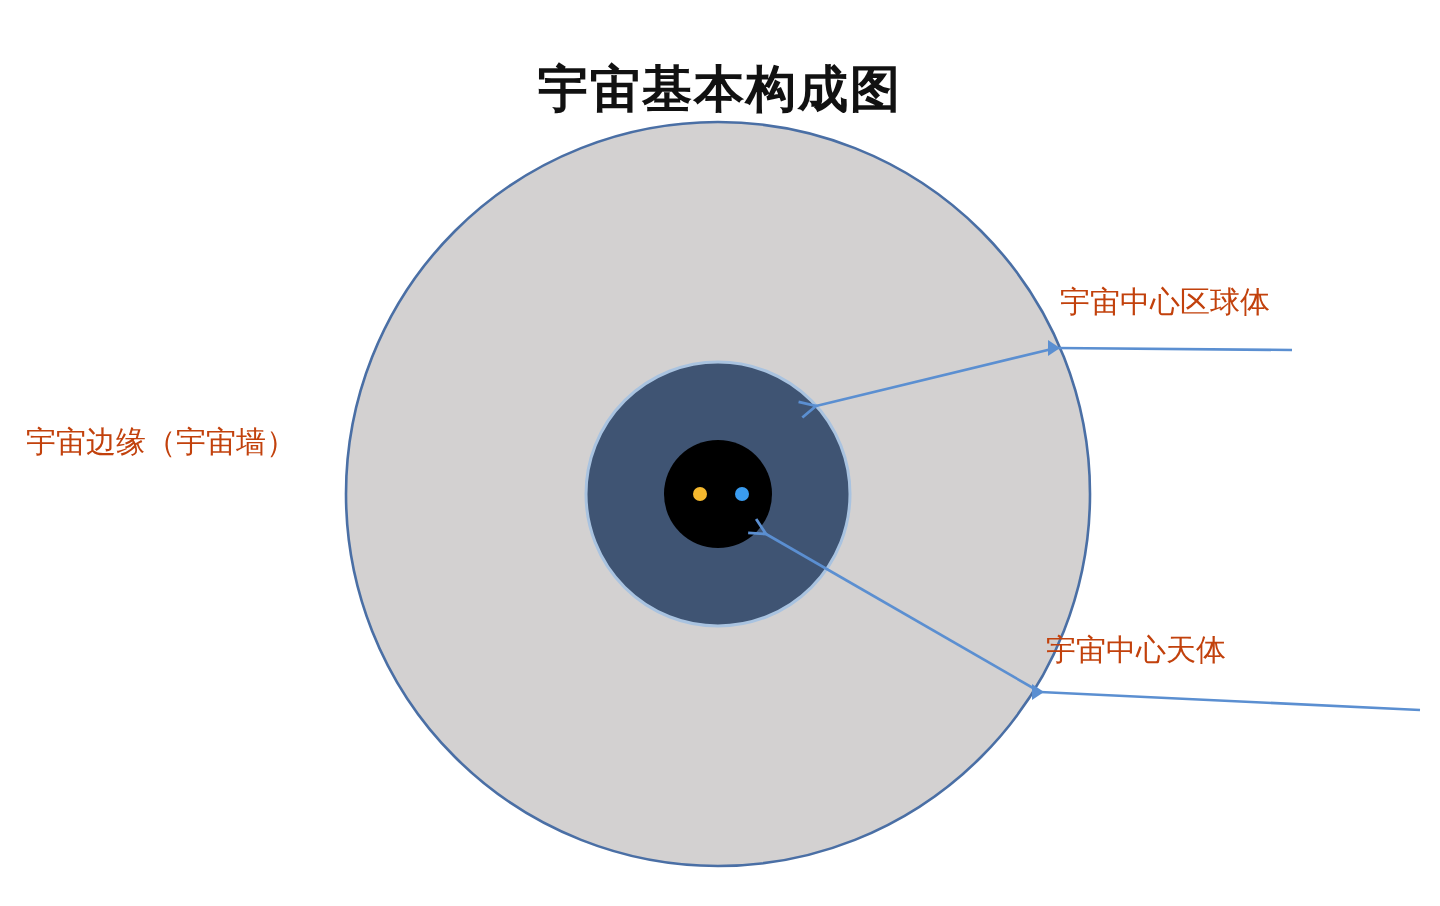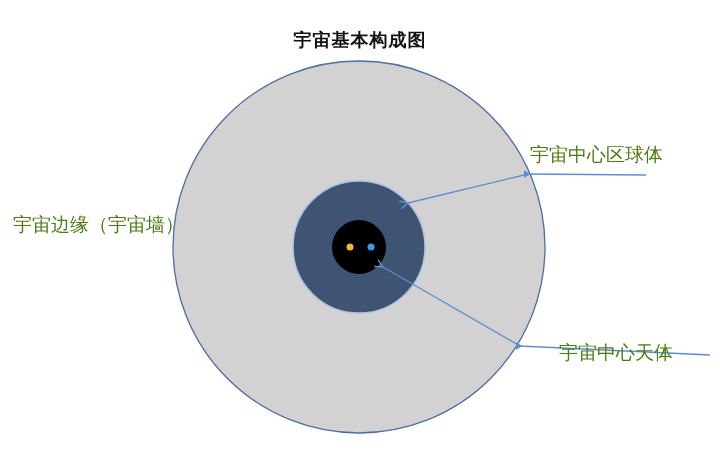--- a/index.html
+++ b/index.html
@@ -1,24 +1,24 @@
 <!DOCTYPE html>
 <html><head>
   <meta charset="utf-8">
   <style>
     html, body { margin: 0; padding: 0; background: #ffffff; }
     body { width: 720px; height: 453px; position: relative; overflow: hidden;
            font-family: "DejaVu Sans", "Liberation Sans", sans-serif; }
     .title { position: absolute; left: 0; width: 720px; top: 28px; text-align: center;
-             font-size: 18px; font-weight: bold; color: #111; letter-spacing: 1px; }
+             font-size: 25px; font-weight: bold; color: #111; letter-spacing: 1px; }
     svg.diagram { position: absolute; left: 0; top: 0; }
-    .label { position: absolute; font-size: 19px; color: #4d7c0f; white-space: nowrap; }
+    .label { position: absolute; font-size: 15px; color: #c2410c; white-space: nowrap; }
     #lbl-edge { left: 13px; top: 212px; font-family: Liberation Serif, serif; }
     #lbl-sphere { left: 530px; top: 142px; }
-    #lbl-core { left: 559px; top: 316px; margin-top: 24px; }
+    #lbl-core { left: 523px; top: 316px; }
   </style>
 </head>
 <body>
 
 <div class="title">宇宙基本构成图</div>
 
 <svg class="diagram" width="720" height="453" viewBox="0 0 720 453">
   <defs>
     <marker id="arrowhead" markerWidth="10" markerHeight="10" refX="1" refY="5" orient="auto" markerUnits="userSpaceOnUse">
       <path d="M9,1 L1,5 L9,9" fill="none" stroke="#5b8fd1" stroke-width="1.4"></path>

